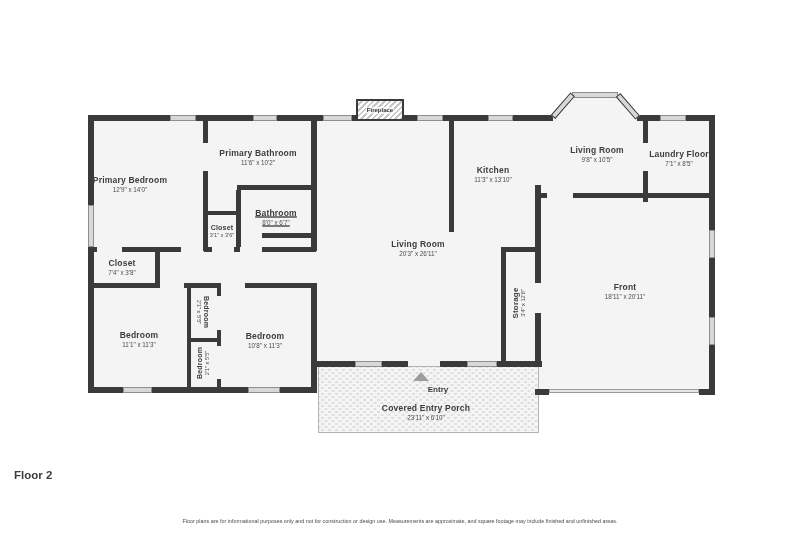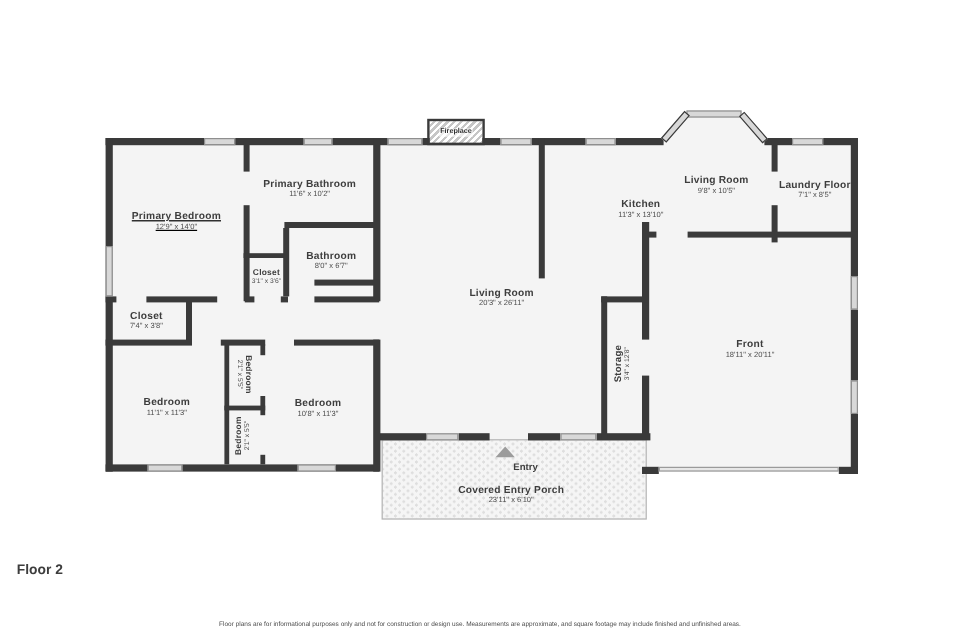--- a/index.html
+++ b/index.html
@@ -111,29 +111,29 @@
     <div class="slant" style="left:618px;top:92px;width:30px;transform:rotate(49deg);transform-origin:left center;"></div>
     <div class="gdoor" style="left:549px;top:389px;width:150px;height:4px;"></div>
 
     <div class="fireplace">
       <span>Fireplace</span>
     </div>
 
     <div class="entry-tri"></div>
     <div class="entry-label" style="left:428px;top:389px;padding-left:20px;">Entry</div>
 
-    <div class="room-label" style="left:147px;top:184px;text-decoration:underline;">
+    <div class="room-label" style="left:130px;top:184px;">
       <div class="rn">Primary Bedroom</div>
       <div class="rd">12'9" x 14'0"</div>
     </div>
     <div class="room-label" style="left:258px;top:157px;justify-content:flex-end;">
       <div class="rn">Primary Bathroom</div>
       <div class="rd">11'6" x 10'2"</div>
     </div>
-    <div class="room-label" style="left:276px;top:217px;">
+    <div class="room-label" style="left:276px;top:217px;text-decoration:underline;">
       <div class="rn">Bathroom</div>
       <div class="rd">8'0" x 6'7"</div>
     </div>
     <div class="room-label small" style="left:222px;top:231px;">
       <div class="rn">Closet</div>
       <div class="rd">3'1" x 3'6"</div>
     </div>
     <div class="room-label" style="left:122px;top:267px;">
       <div class="rn">Closet</div>
       <div class="rd">7'4" x 3'8"</div>
@@ -151,21 +151,21 @@
       <div class="rd">2'1" x 5'5"</div>
     </div>
     <div class="room-label" style="left:265px;top:340px;">
       <div class="rn">Bedroom</div>
       <div class="rd">10'8" x 11'3"</div>
     </div>
     <div class="room-label" style="left:418px;top:248px;">
       <div class="rn">Living Room</div>
       <div class="rd">20'3" x 26'11"</div>
     </div>
-    <div class="room-label" style="left:534px;top:174px;">
+    <div class="room-label" style="left:493px;top:174px;">
       <div class="rn">Kitchen</div>
       <div class="rd">11'3" x 13'10"</div>
     </div>
     <div class="room-label" style="left:597px;top:154px;">
       <div class="rn">Living Room</div>
       <div class="rd">9'8" x 10'5"</div>
     </div>
     <div class="room-label" style="left:679px;top:158px;">
       <div class="rn">Laundry Floor</div>
       <div class="rd">7'1" x 8'5"</div>

